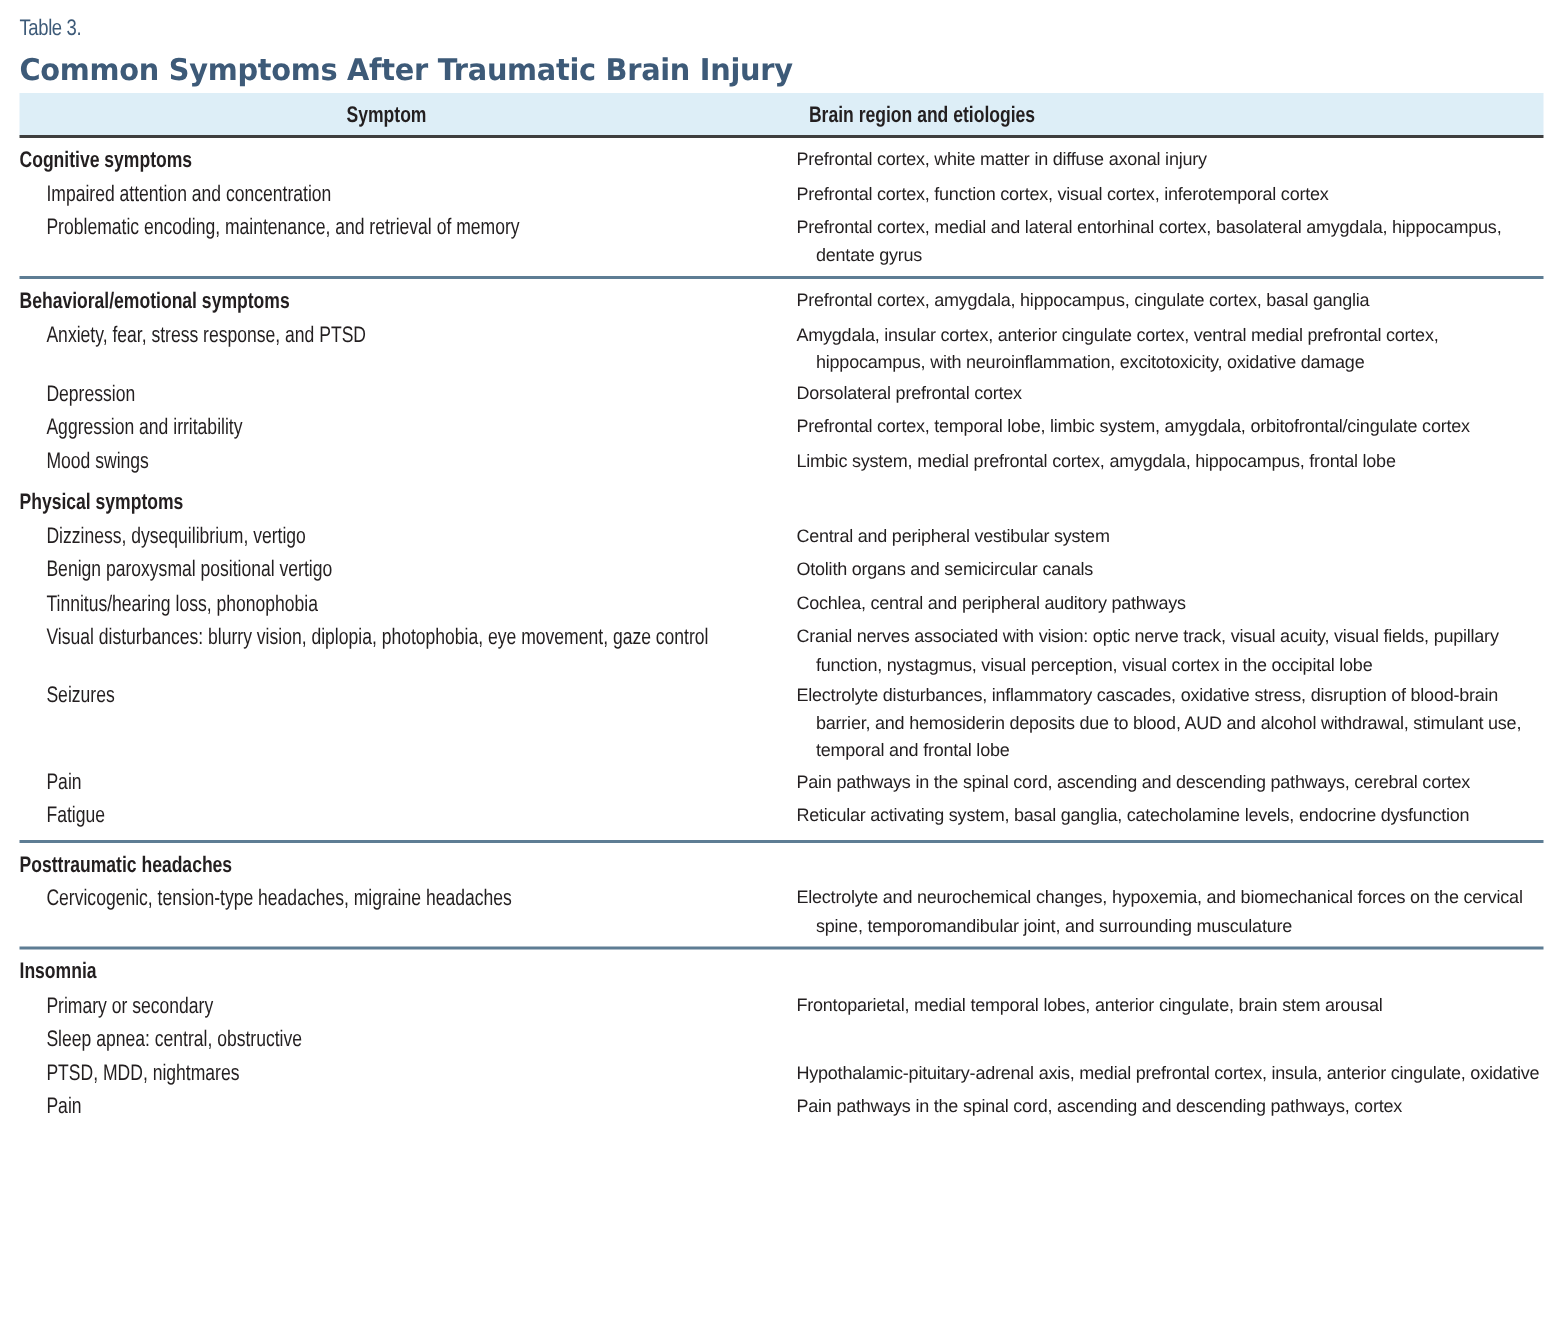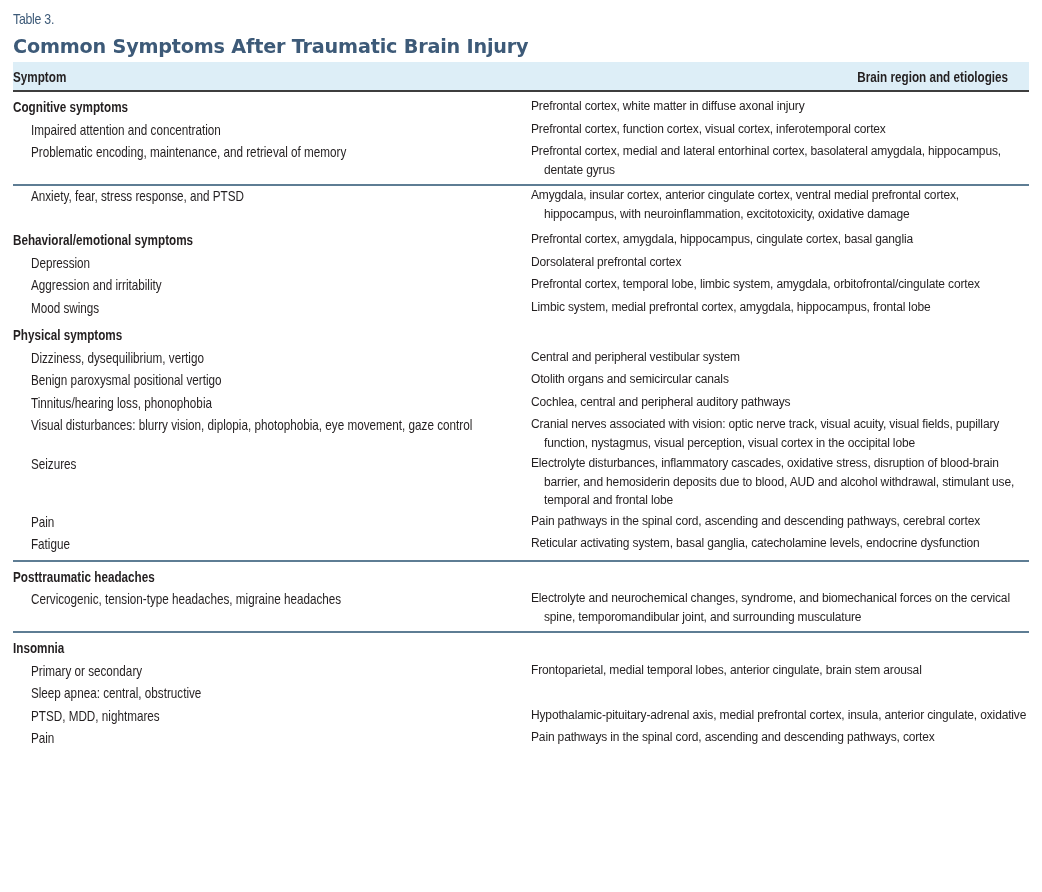--- a/index.html
+++ b/index.html
@@ -23,23 +23,23 @@
   }
   table { border-collapse: collapse; width: 1016px; table-layout: fixed; }
   col.c1 { width: 505px; }
   col.c2 { width: 511px; }
   thead th {
     background: #ddeef7; height: 28px; padding: 0; font-weight: bold;
     font-size: 15px; border-bottom: 2px solid #3e3e3e;
     font-family: "Liberation Sans", sans-serif;
   }
   thead th .n { display: inline-block; transform: scaleX(0.78); }
-  thead th.left { text-align: left; }
+  thead th.left { text-align: center; }
   thead th.left .n { transform-origin: left; }
-  thead th.right { text-align: right; }
+  thead th.right { text-align: left; }
   td { vertical-align: top; padding: 0; }
   .sym {
     font-family: "Liberation Sans", sans-serif;
     font-size: 15px; line-height: 20.5px; white-space: nowrap;
     display: inline-block; transform: scaleX(0.78); transform-origin: left;
   }
   .sym.cat { font-weight: bold; }
   .sym.sub { padding-left: 23px; }
   .reg {
     font-family: "Liberation Sans", sans-serif;
@@ -82,30 +82,30 @@
           <td>
             <div class="reg">Prefrontal cortex, function cortex, visual cortex, inferotemporal cortex</div>
           </td>
         </tr>
         <tr class="row group-end">
           <td><span class="sym sub">Problematic encoding, maintenance, and retrieval of memory</span></td>
           <td>
             <div class="reg">Prefrontal cortex, medial and lateral entorhinal cortex, basolateral amygdala, hippocampus, dentate gyrus</div>
           </td>
         </tr>
+        <tr class="row cat-row">
+          <td><span class="sym cat">Behavioral/emotional symptoms</span></td>
+          <td>
+            <div class="reg">Prefrontal cortex, amygdala, hippocampus, cingulate cortex, basal ganglia</div>
+          </td>
+        </tr>
         <tr class="row">
           <td><span class="sym sub">Anxiety, fear, stress response, and PTSD</span></td>
           <td>
             <div class="reg">Amygdala, insular cortex, anterior cingulate cortex, ventral medial prefrontal cortex, hippocampus, with neuroinflammation, excitotoxicity, oxidative damage</div>
-          </td>
-        </tr>
-        <tr class="row cat-row">
-          <td><span class="sym cat">Behavioral/emotional symptoms</span></td>
-          <td>
-            <div class="reg">Prefrontal cortex, amygdala, hippocampus, cingulate cortex, basal ganglia</div>
           </td>
         </tr>
         <tr class="row">
           <td><span class="sym sub">Depression</span></td>
           <td>
             <div class="reg">Dorsolateral prefrontal cortex</div>
           </td>
         </tr>
         <tr class="row">
           <td><span class="sym sub">Aggression and irritability</span></td>
@@ -169,21 +169,21 @@
         </tr>
         <tr class="row cat-row">
           <td><span class="sym cat">Posttraumatic headaches</span></td>
           <td>
             <div class="reg"></div>
           </td>
         </tr>
         <tr class="row group-end">
           <td><span class="sym sub">Cervicogenic, tension-type headaches, migraine headaches</span></td>
           <td>
-            <div class="reg">Electrolyte and neurochemical changes, syndrome, and biomechanical forces on the cervical spine, temporomandibular joint, and surrounding musculature</div>
+            <div class="reg">Electrolyte and neurochemical changes, hypoxemia, and biomechanical forces on the cervical spine, temporomandibular joint, and surrounding musculature</div>
           </td>
         </tr>
         <tr class="row cat-row">
           <td><span class="sym cat">Insomnia</span></td>
           <td>
             <div class="reg"></div>
           </td>
         </tr>
         <tr class="row">
           <td><span class="sym sub">Primary or secondary</span></td>

